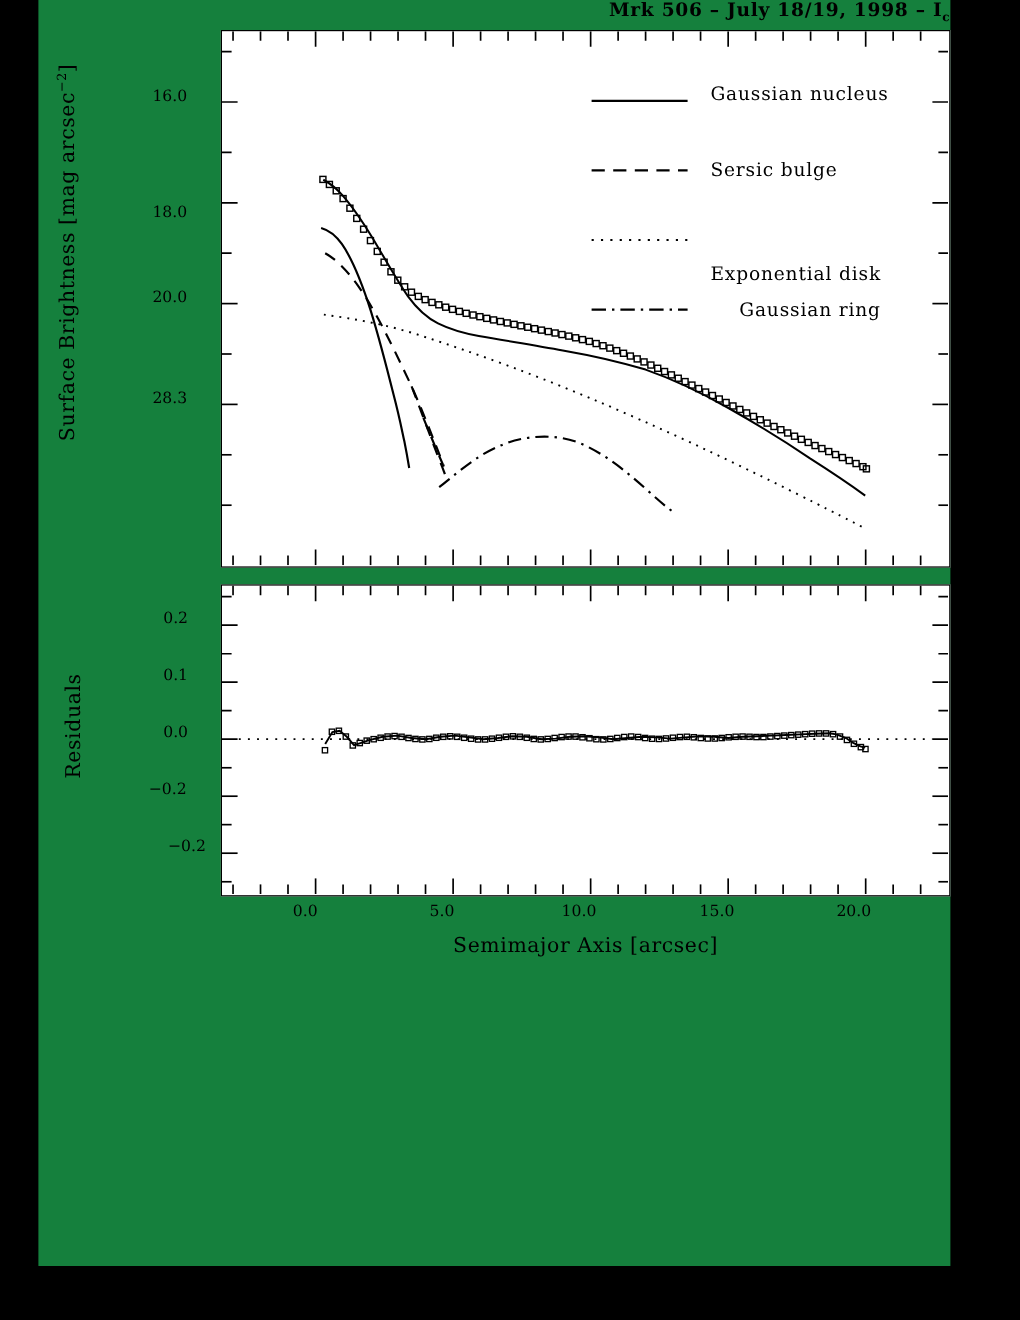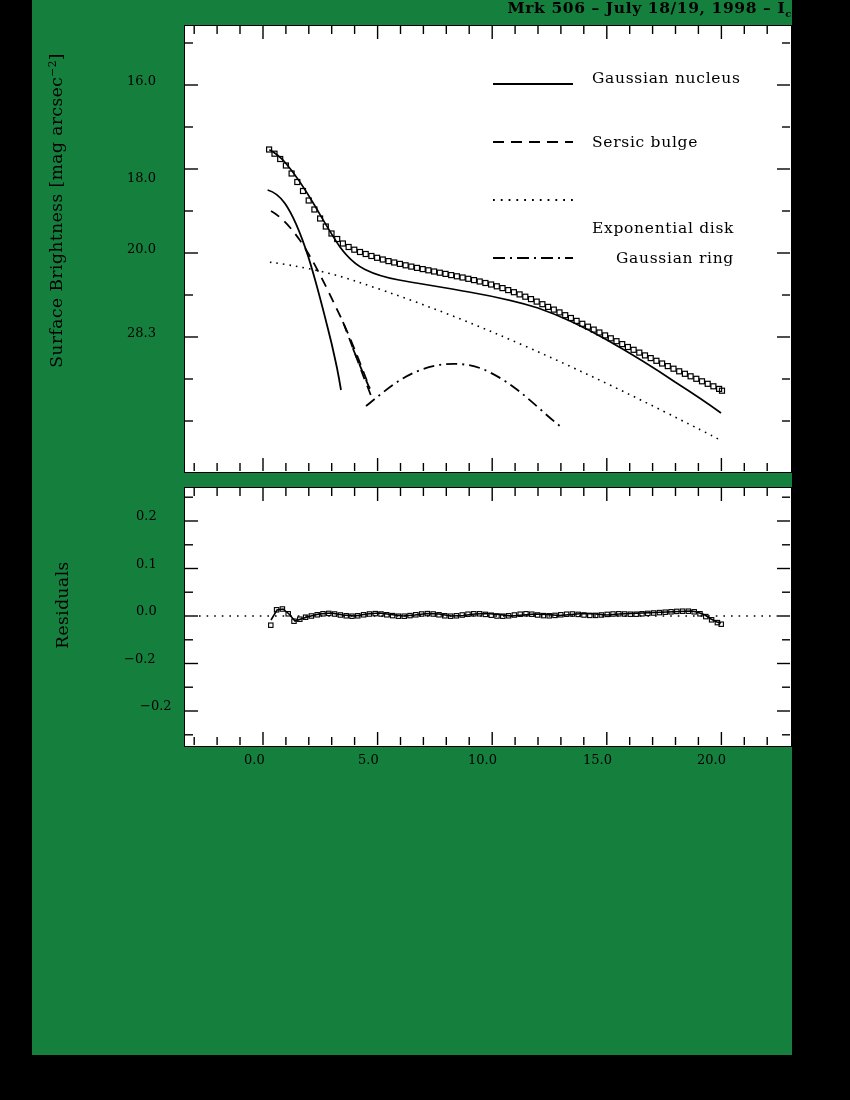--- a/index.html
+++ b/index.html
@@ -121,20 +121,21 @@
 </head>
 <body>
 
 <div id="page">
   <div id="paper">
 
     <div class="ttl"><span>Mrk 506 – July 18/19, 1998 – I</span><sub>c</sub></div>
 
     <div class="ylabel-top"><span>Surface Brightness [mag arcsec</span><span class="sup">−2</span><span>]</span></div>
     <div class="ylabel-bot"><span>Residuals</span></div>
+    <div class="xlabel"><span>Semimajor Axis [arcsec]</span></div>
 
     <div id="panelTop">
       <svg width="605" height="445" viewBox="0 0 605 445">
 
         <g stroke="#000" stroke-width="1.4">
 
           <line x1="78" y1="445" x2="78" y2="432"></line>
           <line x1="192.6" y1="445" x2="192.6" y2="432"></line>
           <line x1="307.2" y1="445" x2="307.2" y2="432"></line>
           <line x1="421.8" y1="445" x2="421.8" y2="432"></line>

